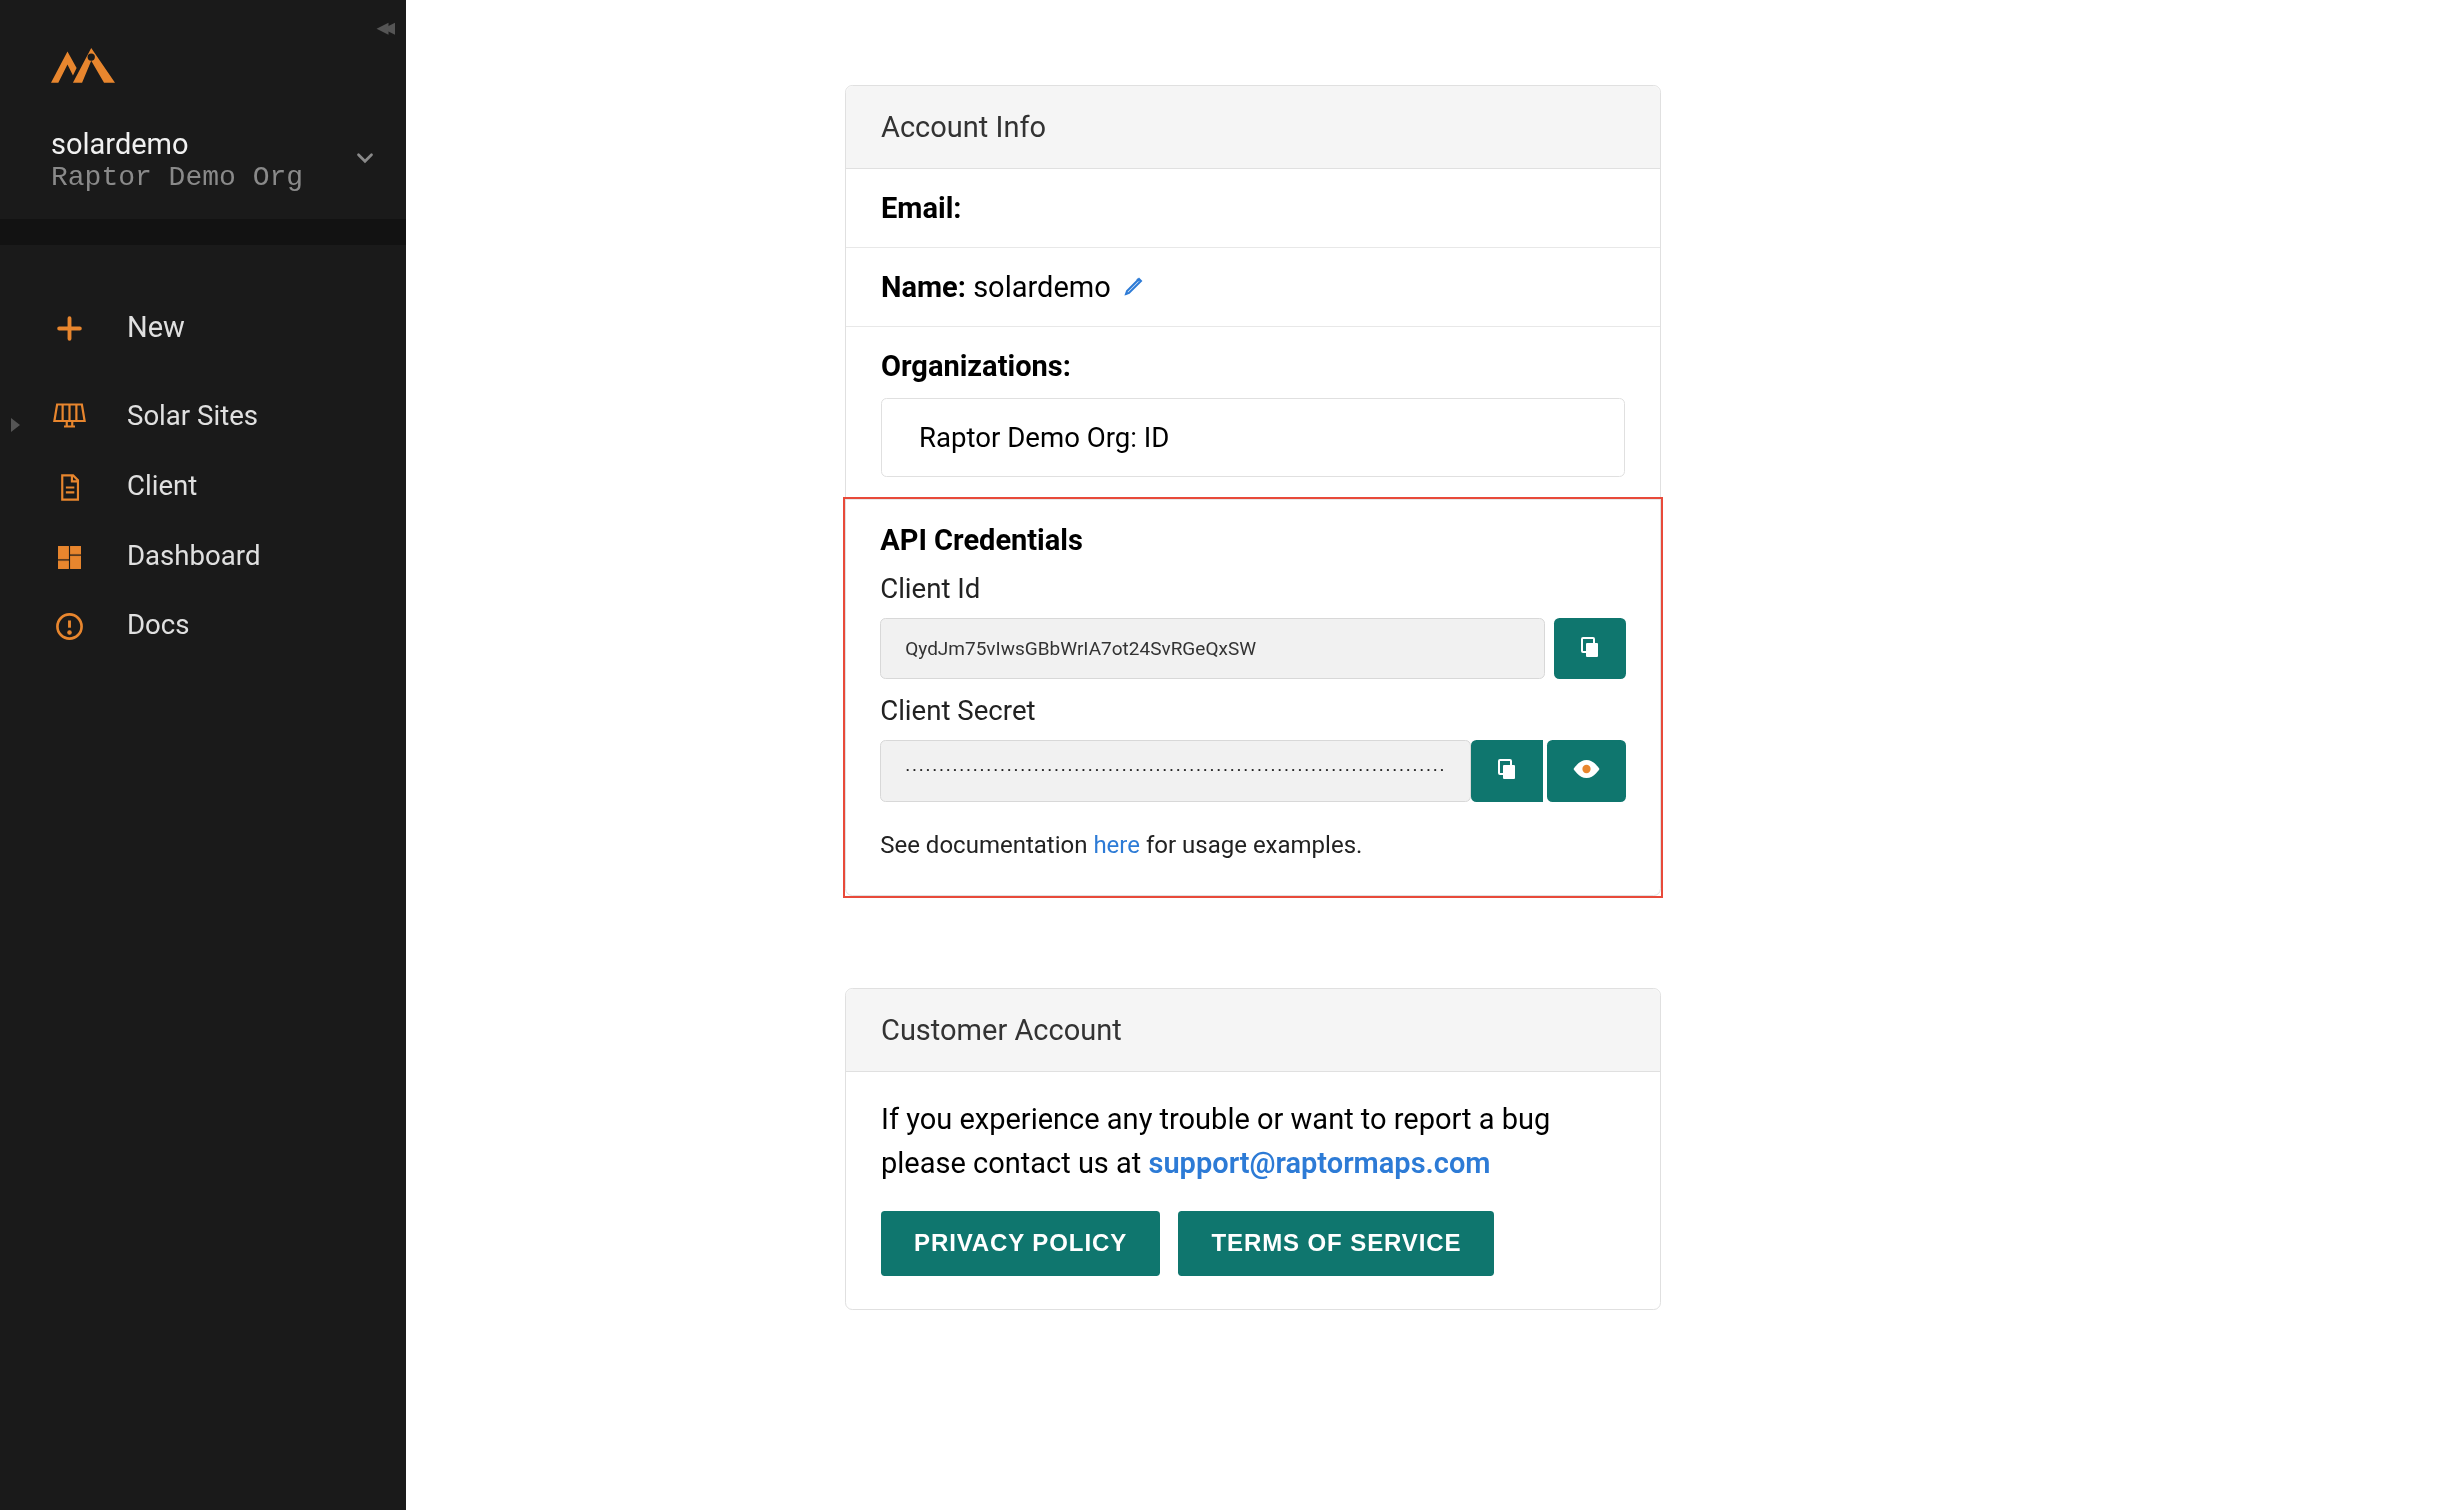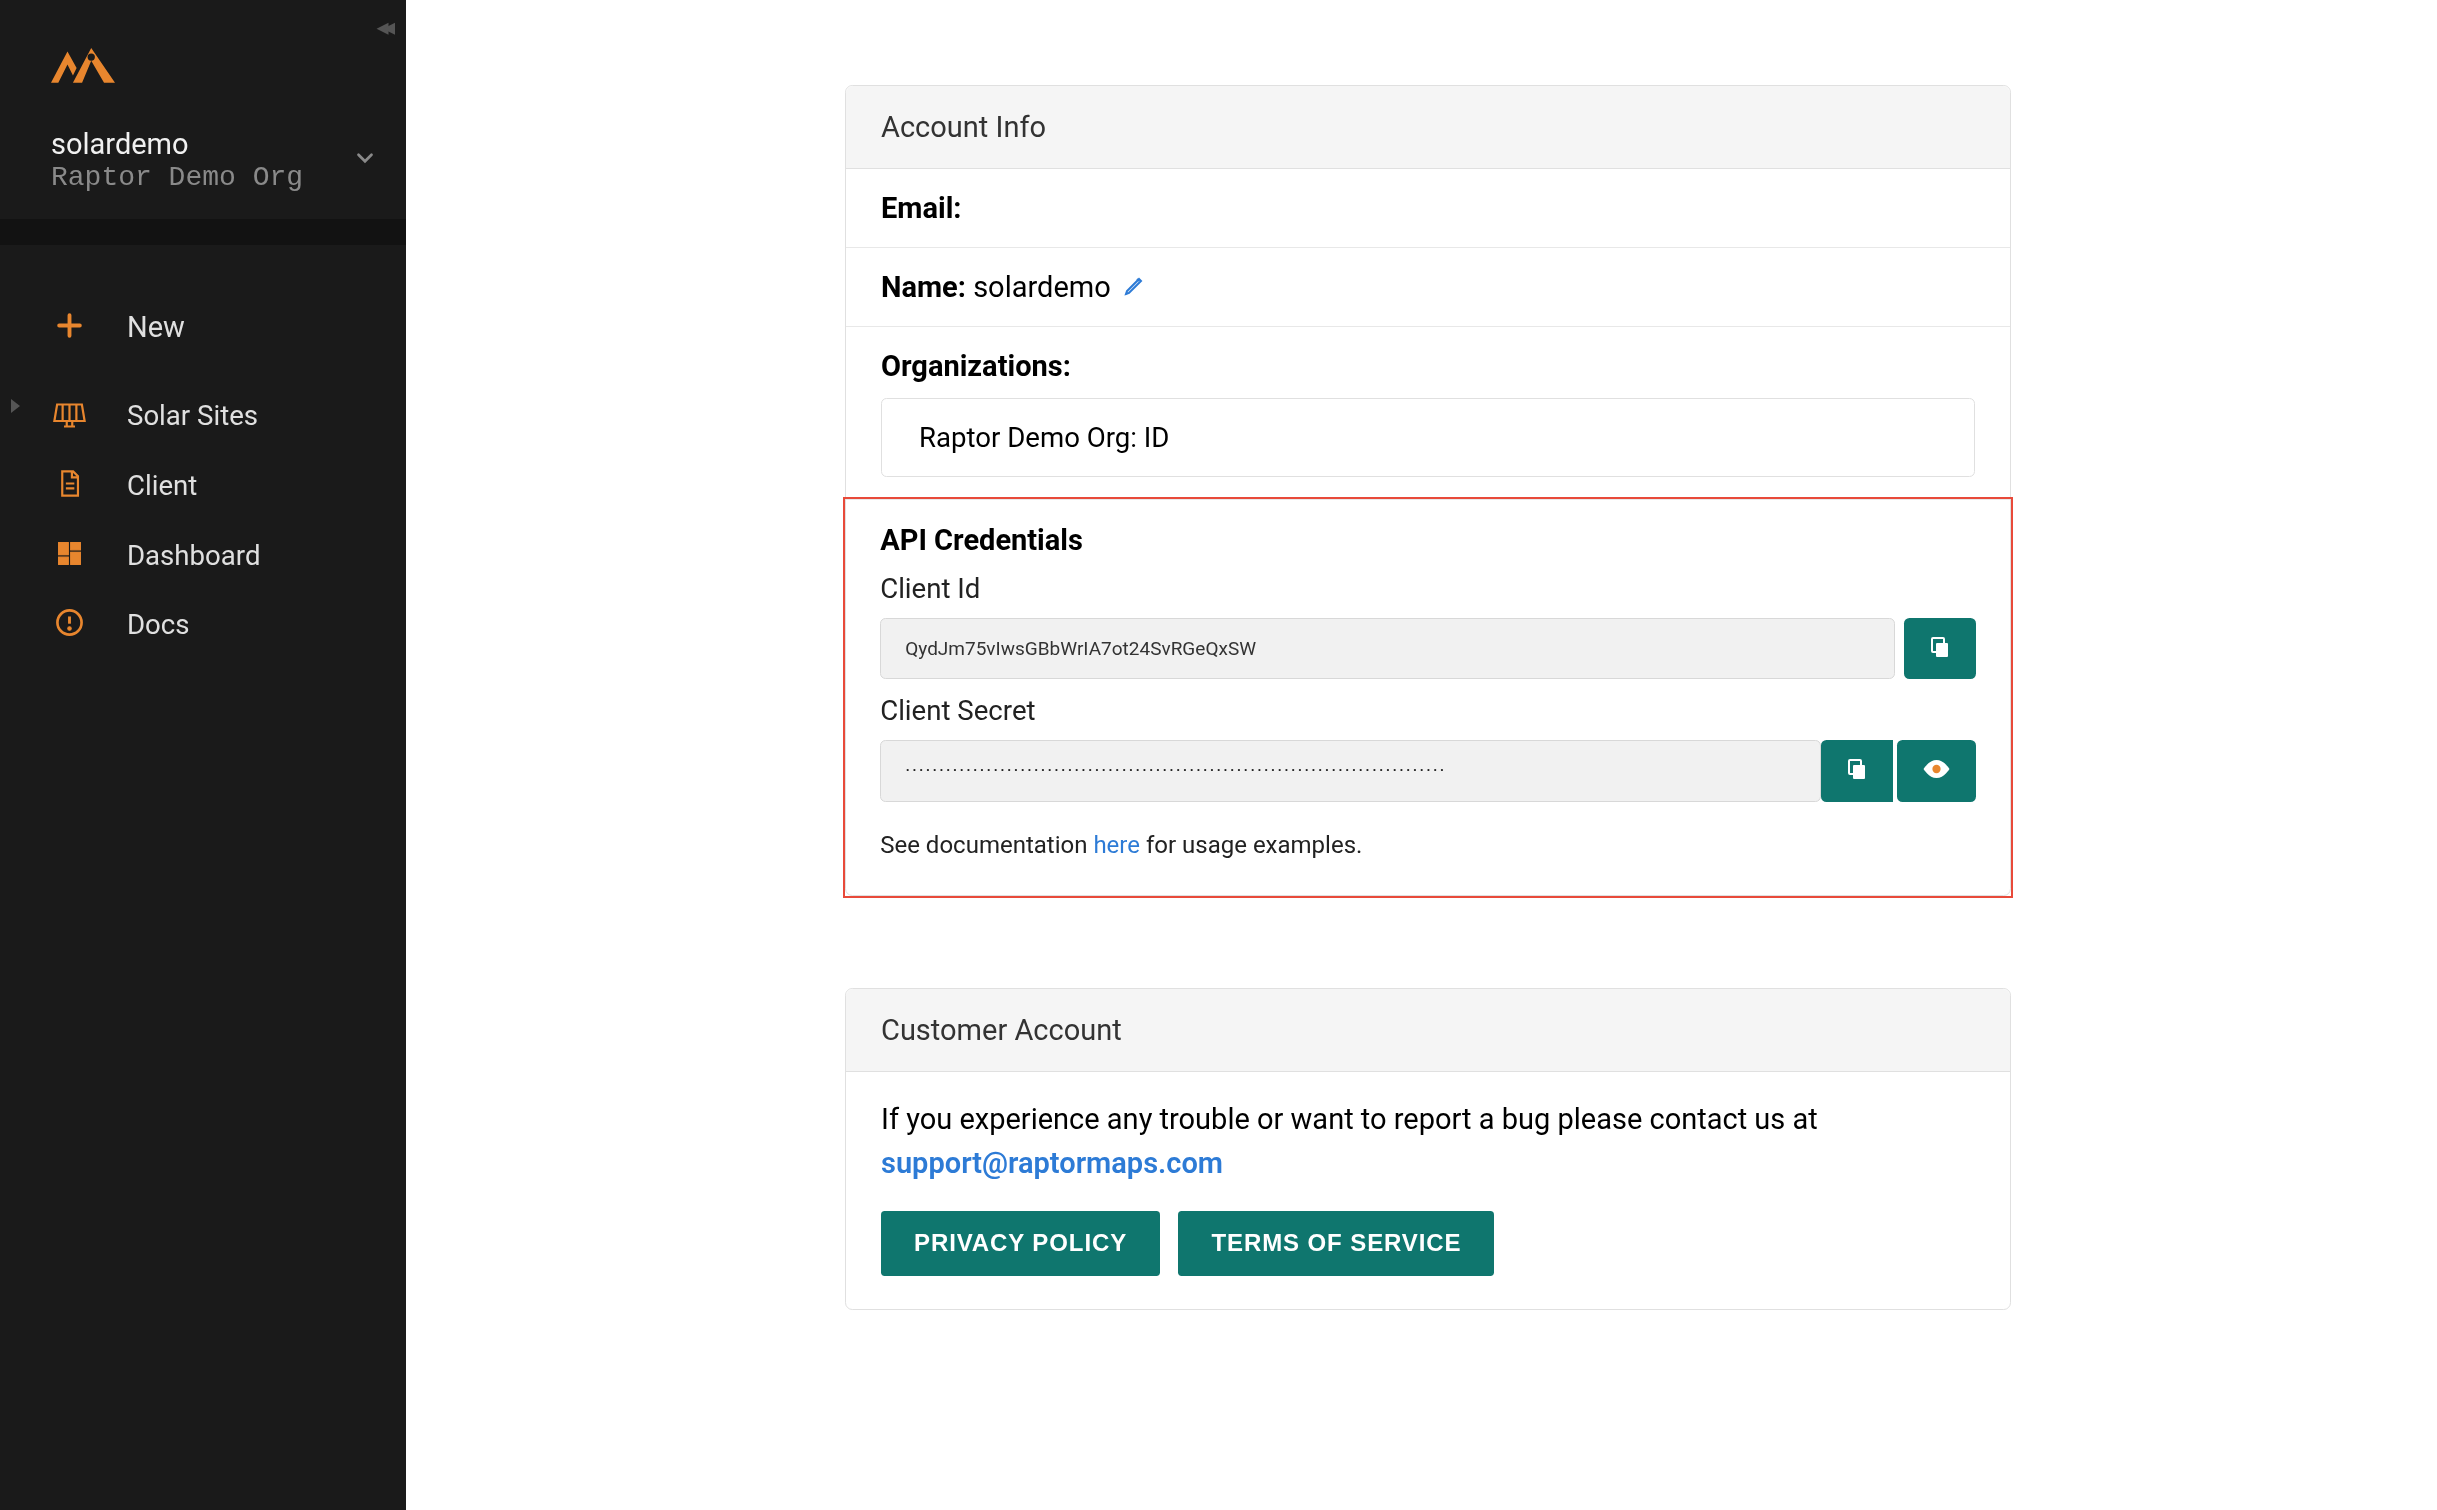--- a/index.html
+++ b/index.html
@@ -54,21 +54,21 @@
   font-family: Liberation Mono, monospace;
 }
 .sidebar .org-block .chev {
   color: #8a8a8a;
 }
 .sidebar .sep { height: 26px; background: #000; opacity: 0.3; }
 
 .sidebar .nav { padding-top: 37px; }
 .sidebar .nav-item {
   display: flex;
-  align-items: flex-start;
+  align-items: flex-end;
   padding: 18.4px 27.6px 18.4px 51px;
   cursor: pointer;
   font-size: 27.6px;
   color: #e0e0e0;
   gap: 39px;
 }
 .sidebar .nav-item.new {
   font-size: 29px;
   padding-bottom: 37px;
   padding-top: 27.6px;
@@ -93,21 +93,21 @@
 
 
 .main {
   flex: 1;
   padding: 85px 0 0 0;
   display: flex;
   justify-content: flex-start;
 }
 .panel-col {
   margin-left: 439px;
-  width: 1166px;
+  width: 816px;
 }
 .card {
   border: 0.9px solid #e0e0e0;
   border-radius: 7.3px;
   margin-bottom: 92px;
   background: #fff;
 }
 .card-header {
   background: #f5f5f5;
   padding: 24px 35px;

